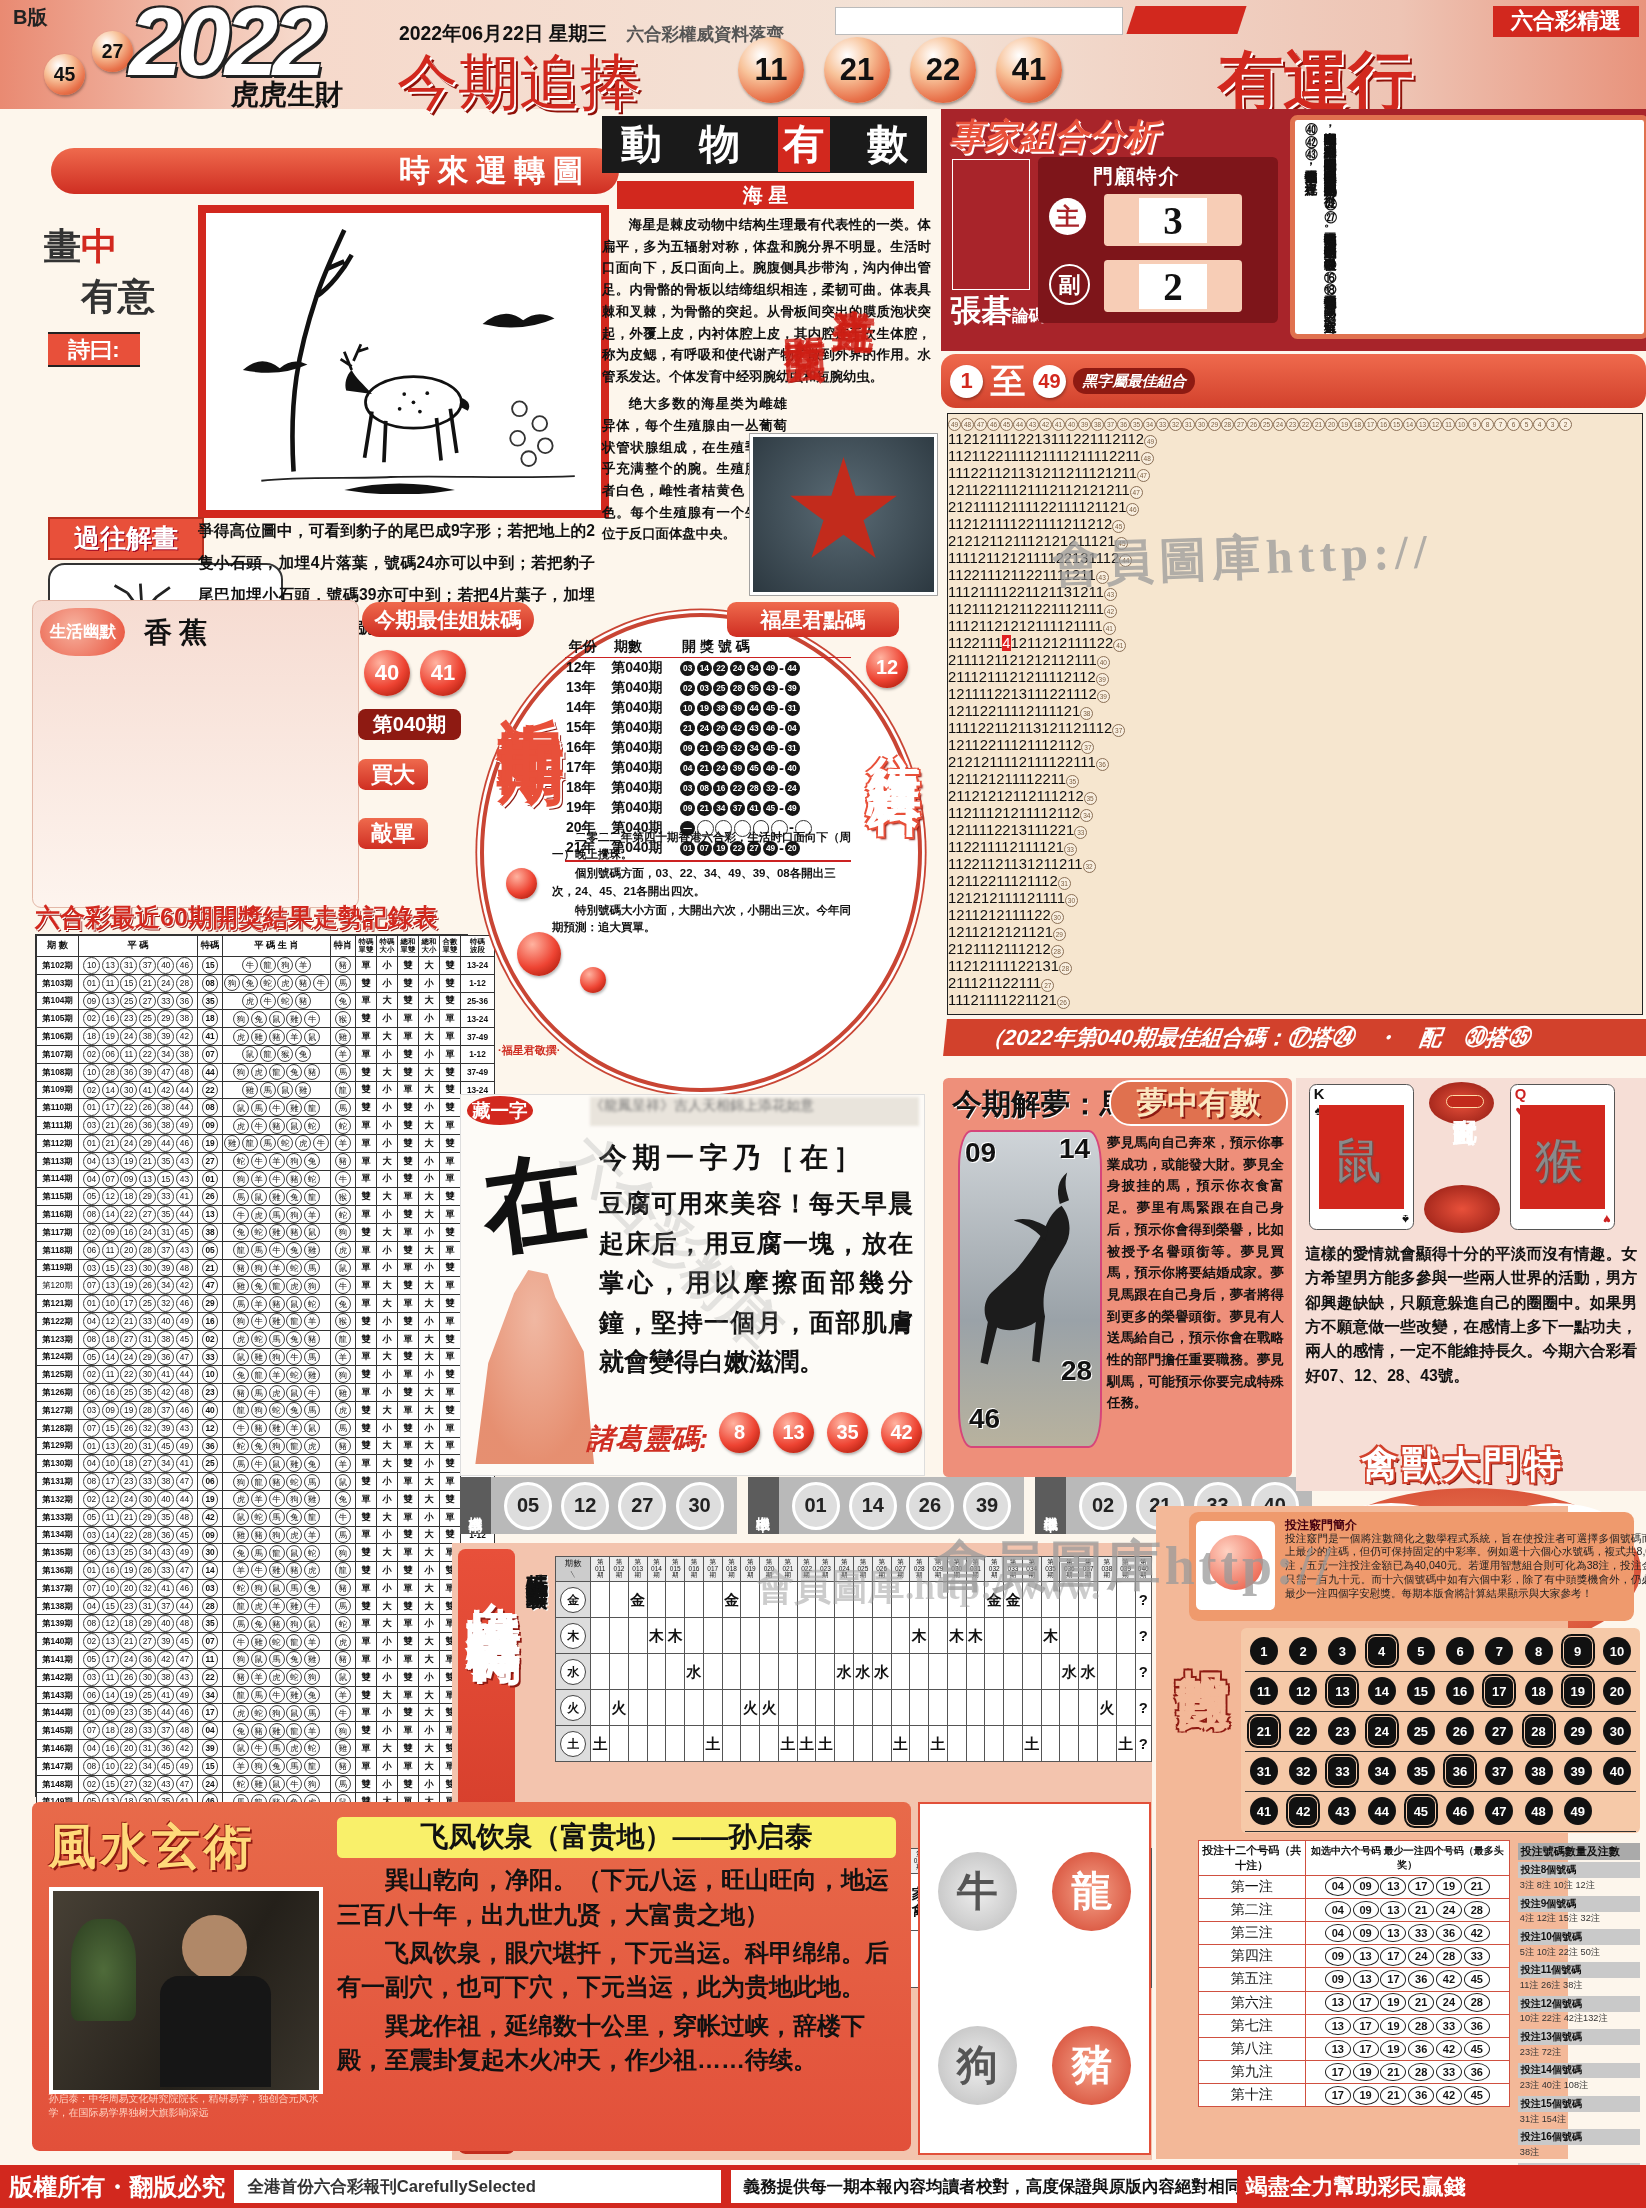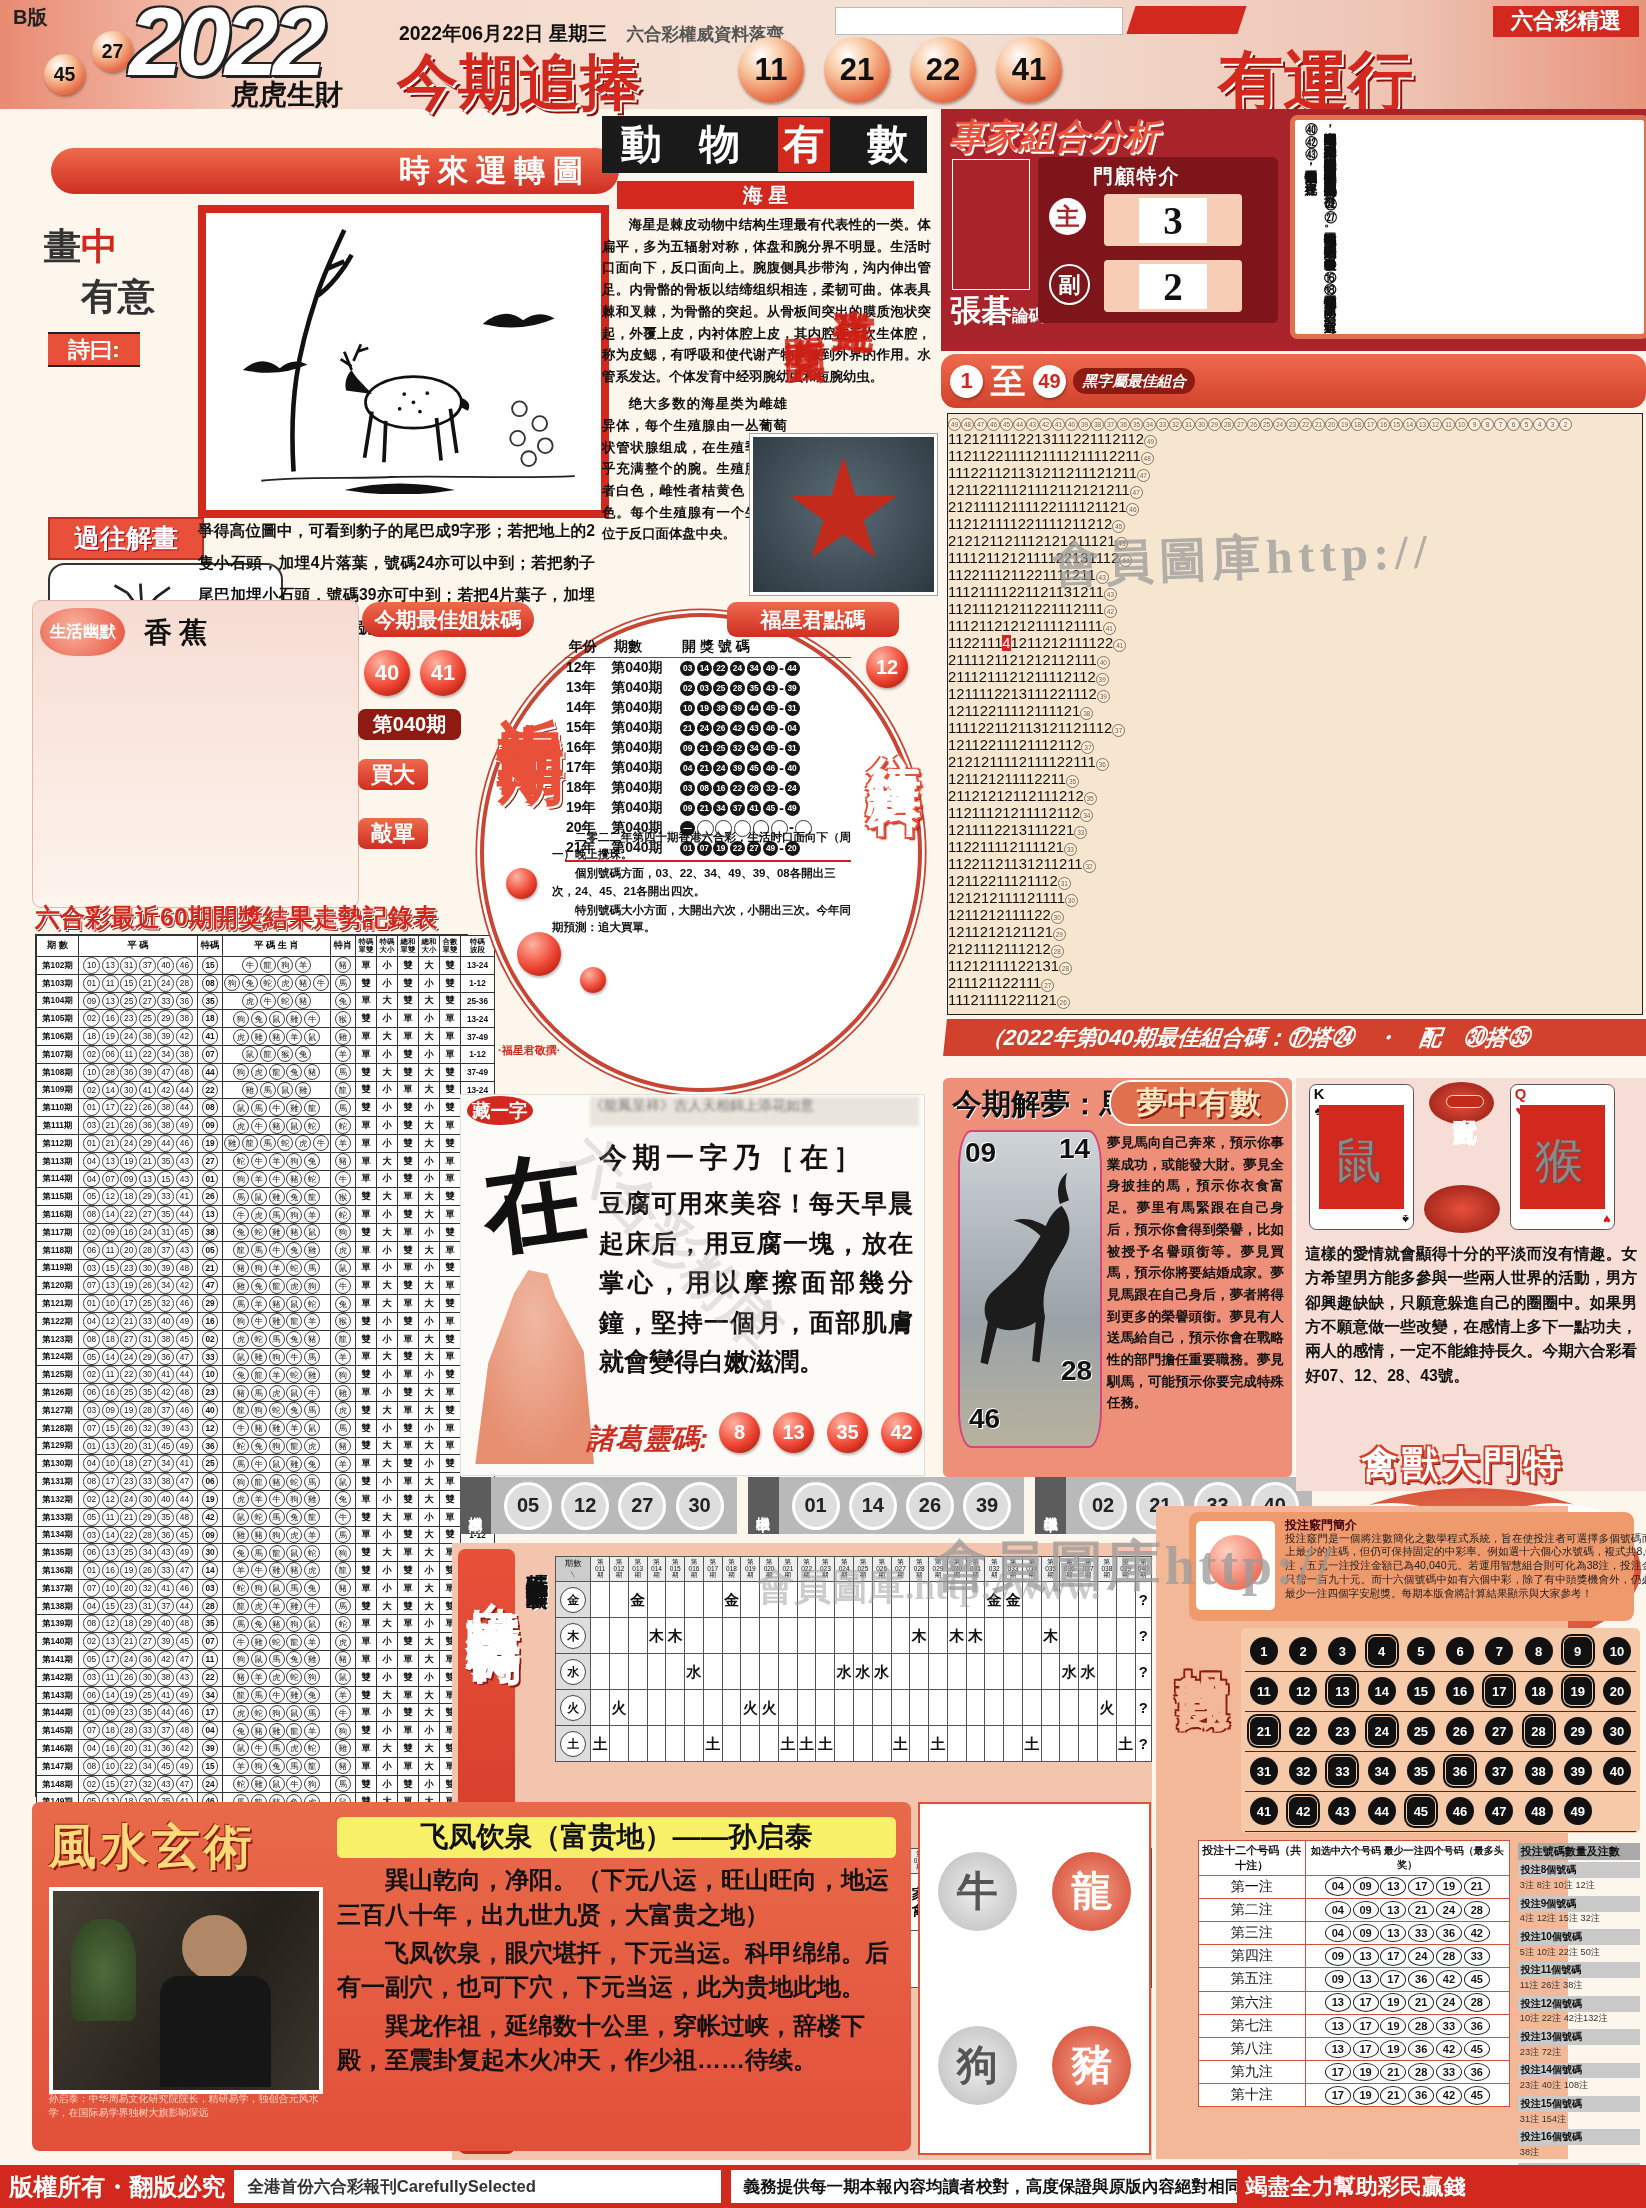--- a/index.html
+++ b/index.html
@@ -38,21 +38,21 @@
 
 <div class="page">
 
   <div class="a" style="left:0;top:0;width:1647px;height:109px;background:linear-gradient(90deg,#e98a72,#f6d9cb 18%,#f3e2d6 55%,#eec4b4 85%,#e8937c)">
     <div class="a" style="left:13px;top:3.7px;font-size:20px;font-weight:900;color:#222">B版</div>
     <div class="a obal" style="left:44px;top:54px;width:41px;height:41px;font-size:19.4px">45</div>
     <div class="a obal" style="left:92px;top:31px;width:41px;height:41px;font-size:19.4px">27</div>
     <div class="a" style="left:129px;top:-13px;font-size:96px;font-weight:900;font-style:italic;color:#fff;text-shadow:2.8px 2.8px 0 #222,-1.8px -1.8px 0 #222,1.8px -1.8px 0 #222,-1.8px 1.8px 0 #222;letter-spacing:-5.5px">2022</div>
     <div class="a" style="left:231px;top:76px;font-size:28px;font-weight:900;color:#111">虎虎生財</div>
     <div class="a" style="left:399px;top:20px;font-size:19.4px;font-weight:bold;color:#111"><span>2022年06月22日 星期三</span>　<span style="color:#555;font-size:17.5px">六合彩權威資料落齊</span></div>
-    <div class="a" style="left:397px;top:42px;font-size:61px;font-weight:700;color:#d2281e;text-shadow:1.8px 1.8px 0 #fff,3.7px 3.7px 0 #901008">今期追捧</div>
+    <div class="a" style="left:397px;top:42px;font-size:61px;font-weight:400;color:#d2281e;text-shadow:1.8px 1.8px 0 #fff,3.7px 3.7px 0 #901008">今期追捧</div>
     <div class="a" id="chase-balls" style="left:738px;top:37px;width:369px;height:72px;display:flex;gap:20px">
         <div class="obal" style="width:66px;height:66px;font-size:31px">11</div>
         <div class="obal" style="width:66px;height:66px;font-size:31px">21</div>
         <div class="obal" style="width:66px;height:66px;font-size:31px">22</div>
         <div class="obal" style="width:66px;height:66px;font-size:31px">41</div>
       </div>
     <div class="a" style="left:1218px;top:37px;font-size:65px;font-weight:900;color:#d2281e;text-shadow:1.8px 1.8px 0 #fff,3.7px 3.7px 0 #901008">有運行</div>
     <div class="a" style="left:835px;top:7.4px;width:286px;height:26px;background:#fff;border:0.9px solid #bbb"></div>
     <div class="a" style="left:1131px;top:5.5px;width:111px;height:28px;background:#d2281e;transform:skewX(-18deg)"></div>
     <div class="a" style="left:1493px;top:5.5px;width:146px;height:31px;background:#d2281e;color:#fff;font-size:22px;font-weight:900;display:flex;align-items:center;justify-content:center">六合彩精選</div>
@@ -360,21 +360,21 @@
             <td><span class="zc">豬</span><span class="zc">狗</span><span class="zc">羊</span><span class="zc">蛇</span><span class="zc">馬</span></td>
             <td><span class="zc">鼠</span></td>
             <td style="font-size:9.2px;font-weight:bold">單</td>
             <td style="font-size:9.2px;font-weight:bold">小</td>
             <td style="font-size:9.2px;font-weight:bold">單</td>
             <td style="font-size:9.2px;font-weight:bold">小</td>
             <td style="font-size:9.2px;font-weight:bold">雙</td>
             <td style="font-size:8.3px;font-weight:bold">13-24</td>
           </tr>
           <tr>
-            <td style="font-weight:bold">第120期</td>
+            <td style="font-weight:normal">第120期</td>
             <td><span class="nc">07</span><span class="nc">13</span><span class="nc">19</span><span class="nc">26</span><span class="nc">34</span><span class="nc">42</span></td>
             <td><span class="nc" style="font-weight:bold">47</span></td>
             <td><span class="zc">雞</span><span class="zc">兔</span><span class="zc">龍</span><span class="zc">虎</span><span class="zc">狗</span></td>
             <td><span class="zc">牛</span></td>
             <td style="font-size:9.2px;font-weight:bold">單</td>
             <td style="font-size:9.2px;font-weight:bold">大</td>
             <td style="font-size:9.2px;font-weight:bold">雙</td>
             <td style="font-size:9.2px;font-weight:bold">大</td>
             <td style="font-size:9.2px;font-weight:bold">單</td>
             <td style="font-size:8.3px;font-weight:bold">37-49</td>

